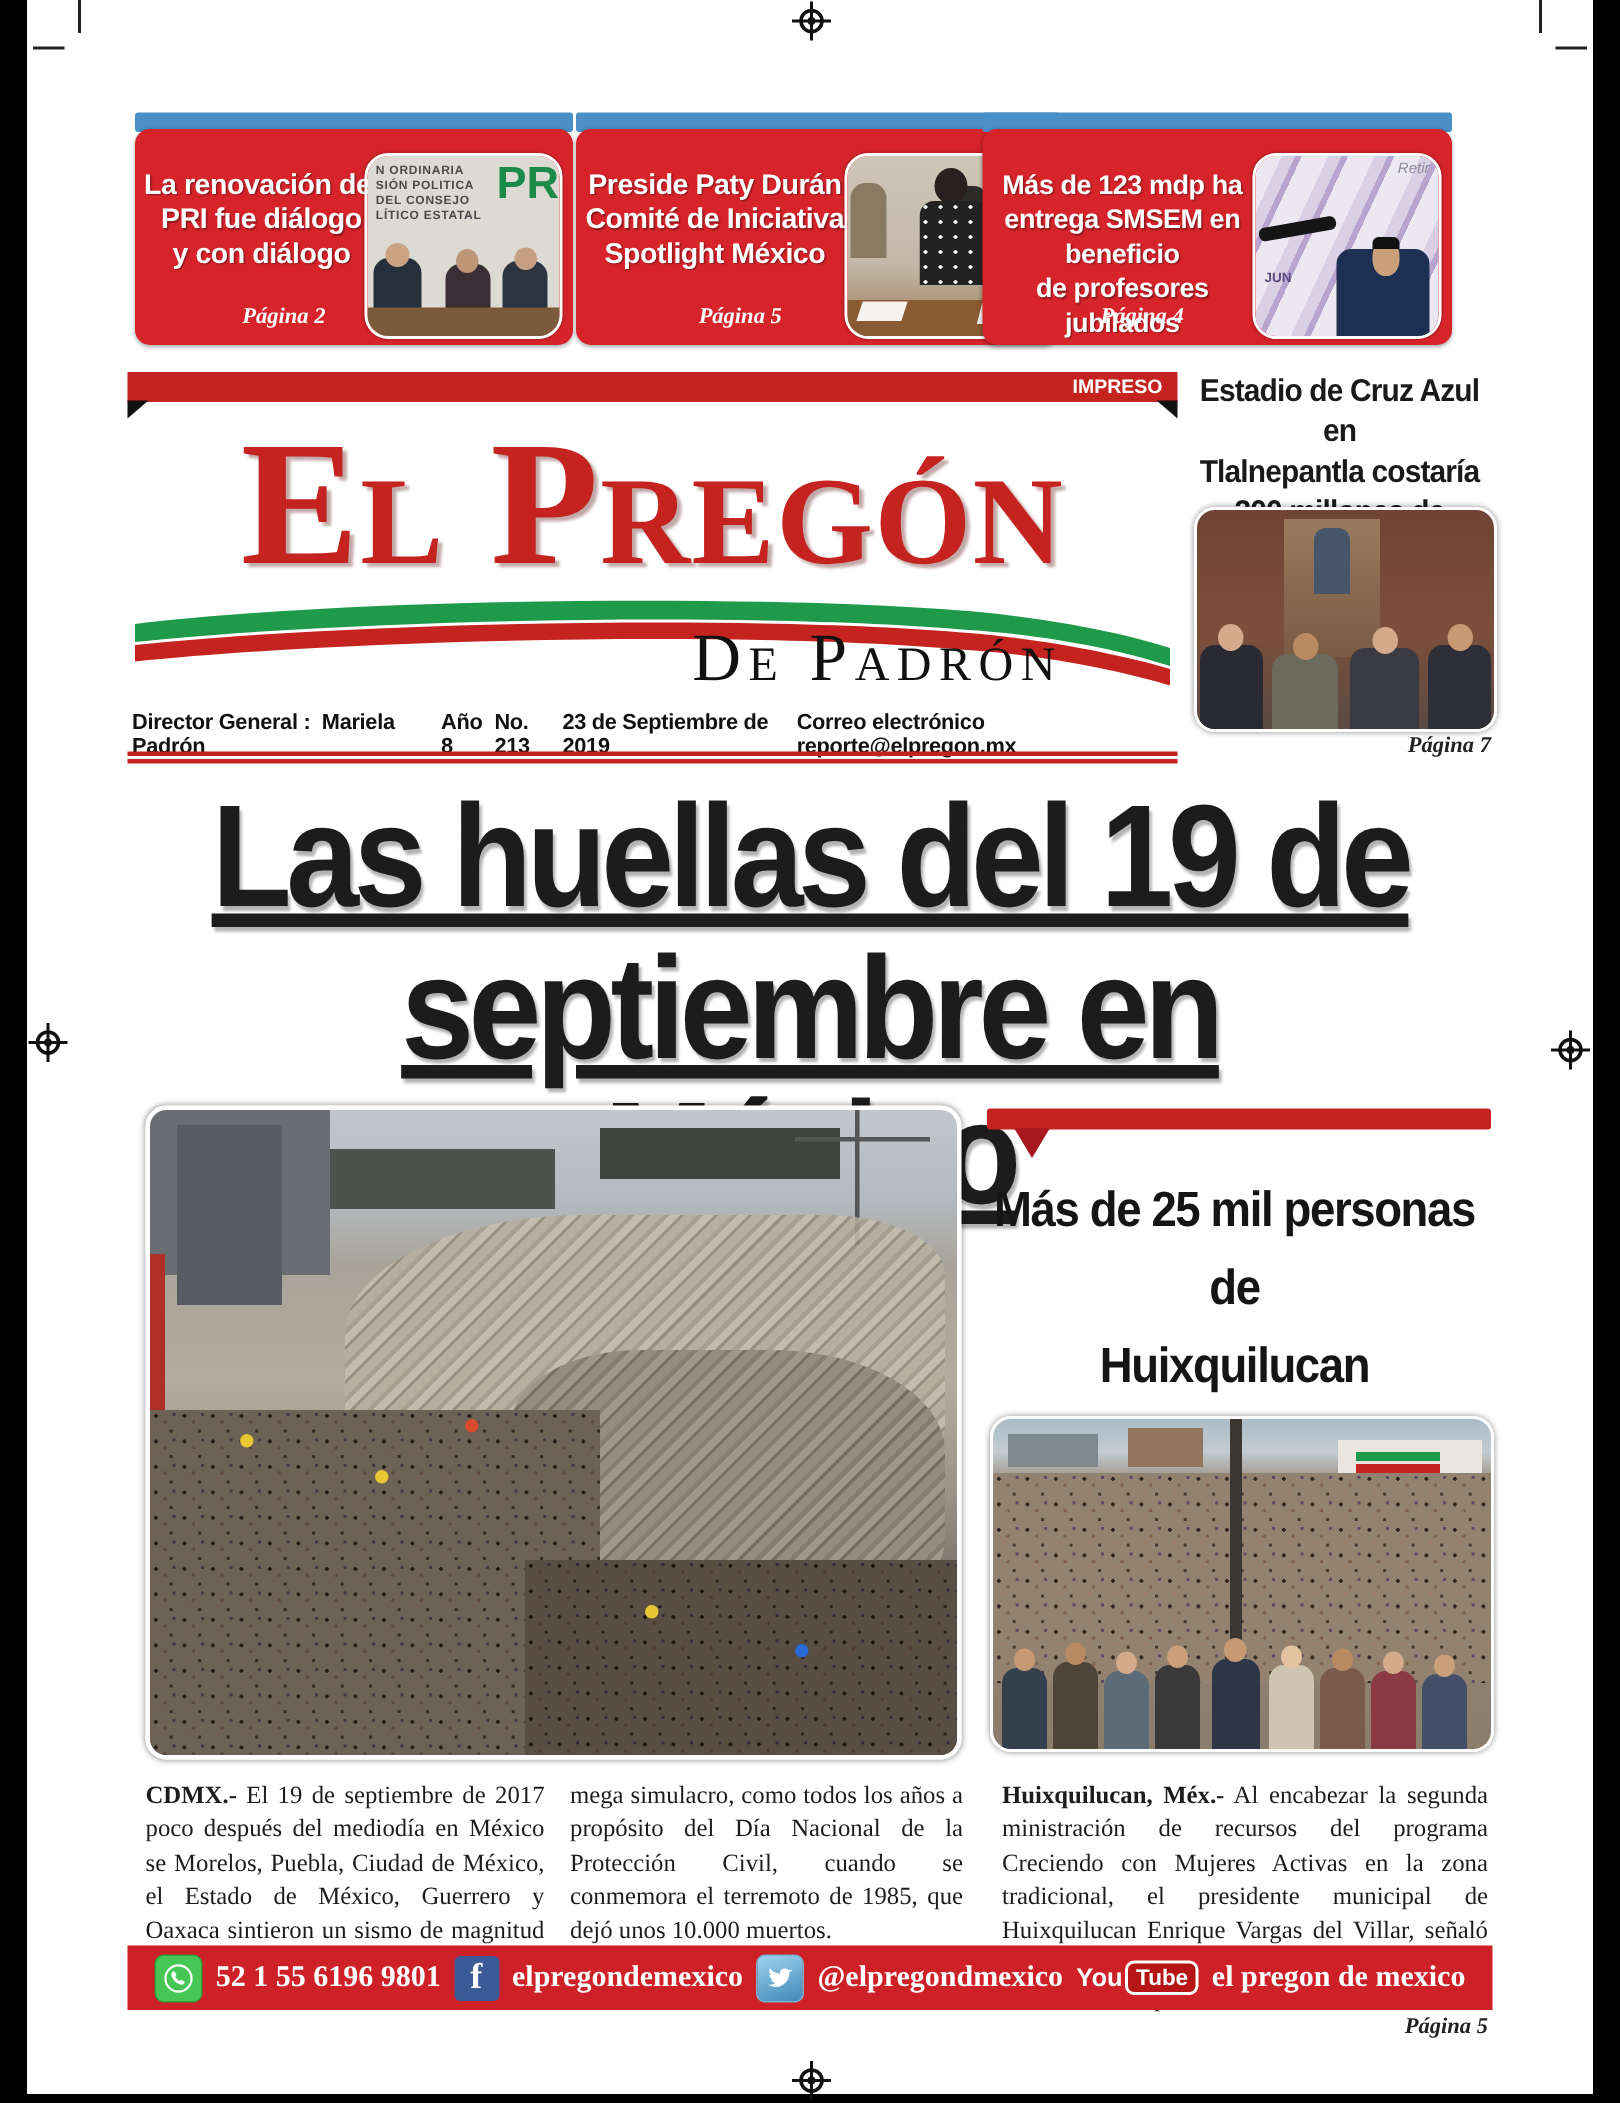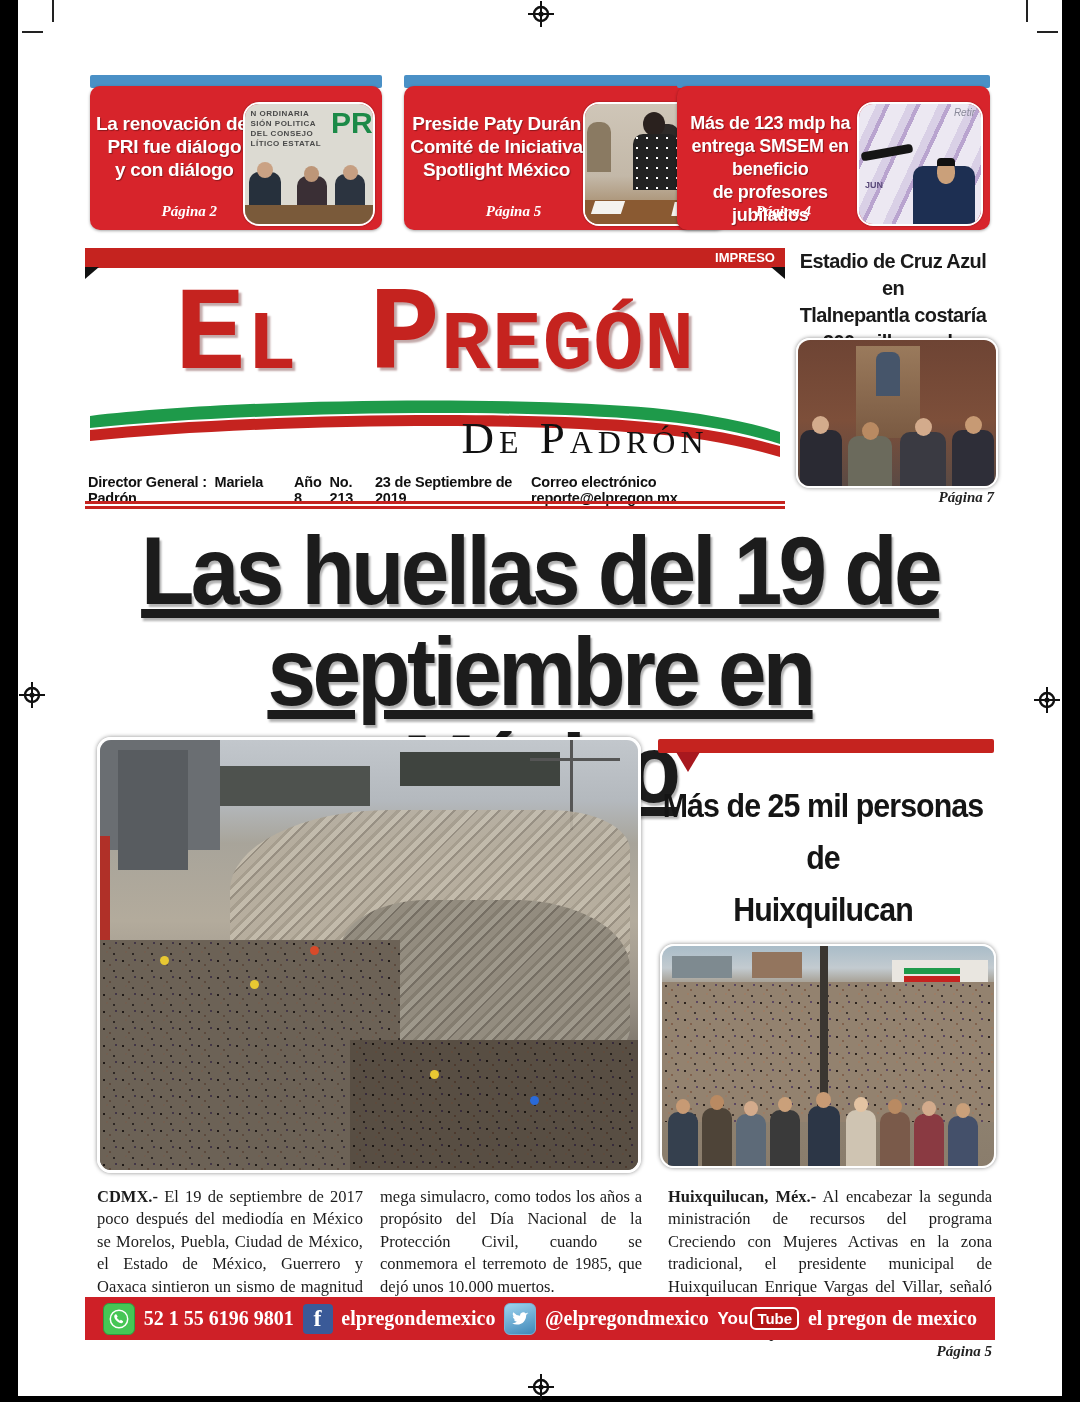--- a/index.html
+++ b/index.html
@@ -22,21 +22,21 @@
   .t-page{position:absolute;bottom:10px;left:14%;width:40%;color:#fff;font-family:"Liberation Serif",serif;
           font-style:italic;font-weight:bold;font-size:15px;text-align:center;}
   .t-photo{position:absolute;right:7px;top:16px;width:41%;height:120px;border-radius:16px;overflow:hidden;
            border:2px solid #fff;box-shadow:0 0 2px rgba(0,0,0,.4);}
   
   .impreso-bar{position:absolute;left:85px;top:248px;width:700px;height:20px;background:#c5231f;
                color:#fff;font-weight:bold;font-size:13px;text-align:right;line-height:20px;padding-right:0;}
   .impreso-bar span{padding-right:10px;}
   .blktri{position:absolute;top:267px;width:0;height:0;border-top:12px solid #111;}
   .brand-title{position:absolute;left:90px;top:252px;width:690px;height:168px;display:flex;align-items:center;
-               justify-content:center;font-family:Liberation Mono, monospace;font-variant:small-caps;
+               justify-content:center;font-family:Liberation Serif, serif;font-variant:small-caps;
                font-weight:bold;font-size:118px;color:#c5231f;letter-spacing:1px;
                text-shadow:3px 3px 2px rgba(80,10,10,.35), -1px -1px 0 #fff;}
   .brand-sub{position:absolute;left:400px;top:412px;width:370px;text-align:center;
              font-family:"Liberation Serif",serif;font-variant:small-caps;font-size:45px;color:#111;
              letter-spacing:5px;}
   .info-row{position:absolute;left:88px;top:474px;width:696px;display:flex;justify-content:space-between;
             font-size:14.5px;font-weight:bold;color:#111;letter-spacing:-.2px;}
   .rule2{position:absolute;left:85px;width:700px;height:2.5px;background:#c5231f;}
   
   .cruz-headline{position:absolute;left:791px;top:247px;width:204px;text-align:center;font-weight:bold;
@@ -147,21 +147,21 @@
         <div class="head" style="left:12px;bottom:46px;width:16px;height:16px;background:#caa284;"></div>
         <div class="fig" style="left:52px;bottom:18px;width:30px;height:30px;background:#3a2f35;"></div>
         <div class="head" style="left:59px;bottom:42px;width:15px;height:16px;background:#bd9678;"></div>
         <div class="fig" style="right:8px;bottom:18px;width:30px;height:32px;background:#2c3440;"></div>
         <div class="head" style="right:15px;bottom:44px;width:15px;height:15px;background:#c69f82;"></div>
         <div class="abs" style="left:0;bottom:0;width:100%;height:19px;background:#7a5a3a;"></div>
       </div>
     </div>
   </div>
 
-  <div class="teaser" style="left:404px;width:322px;">
+  <div class="teaser" style="left:384px;width:322px;">
     <div class="t-bluebar"></div>
     <div class="t-bluetri"></div>
     <div class="t-red">
       <div class="t-text">
         <div>Preside Paty Durán</div>
         <div>Comité de Iniciativa</div>
         <div>Spotlight México</div>
       </div>
       <div class="t-page">Página 5</div>
       <div class="t-photo">
@@ -171,21 +171,21 @@
         <div class="fig" style="right:38px;top:20px;width:24px;height:44px;background:#2e2a28;"></div>
         <div class="head" style="left:44%;top:8px;width:22px;height:24px;background:#2a211e;"></div>
         <div class="fig" style="left:36%;top:30px;width:46px;height:56px;background:radial-gradient(circle 2px at 4px 4px,#fff 55%,transparent 56%) #222;background-size:10px 10px;"></div>
         <div class="abs" style="left:0;bottom:0;width:100%;height:24px;background:#8a5a32;"></div>
         <div class="abs" style="left:8px;bottom:10px;width:30px;height:13px;background:#f4f2ee;transform:skewX(-18deg);"></div>
         <div class="abs" style="right:10px;bottom:8px;width:34px;height:14px;background:#f4f2ee;transform:skewX(-14deg);"></div>
       </div>
     </div>
   </div>
 
-  <div class="teaser" style="left:677px;width:313px;">
+  <div class="teaser" style="left:655px;width:313px;">
     <div class="t-bluebar"></div>
     <div class="t-bluetri"></div>
     <div class="t-red">
       <div class="t-text" style="font-size:18px;width:57%;">
         <div>Más de 123 mdp ha</div>
         <div>entrega SMSEM en beneficio</div>
         <div>de profesores jubilados</div>
       </div>
       <div class="t-page">Página 4</div>
       <div class="t-photo" style="width:39%;">

